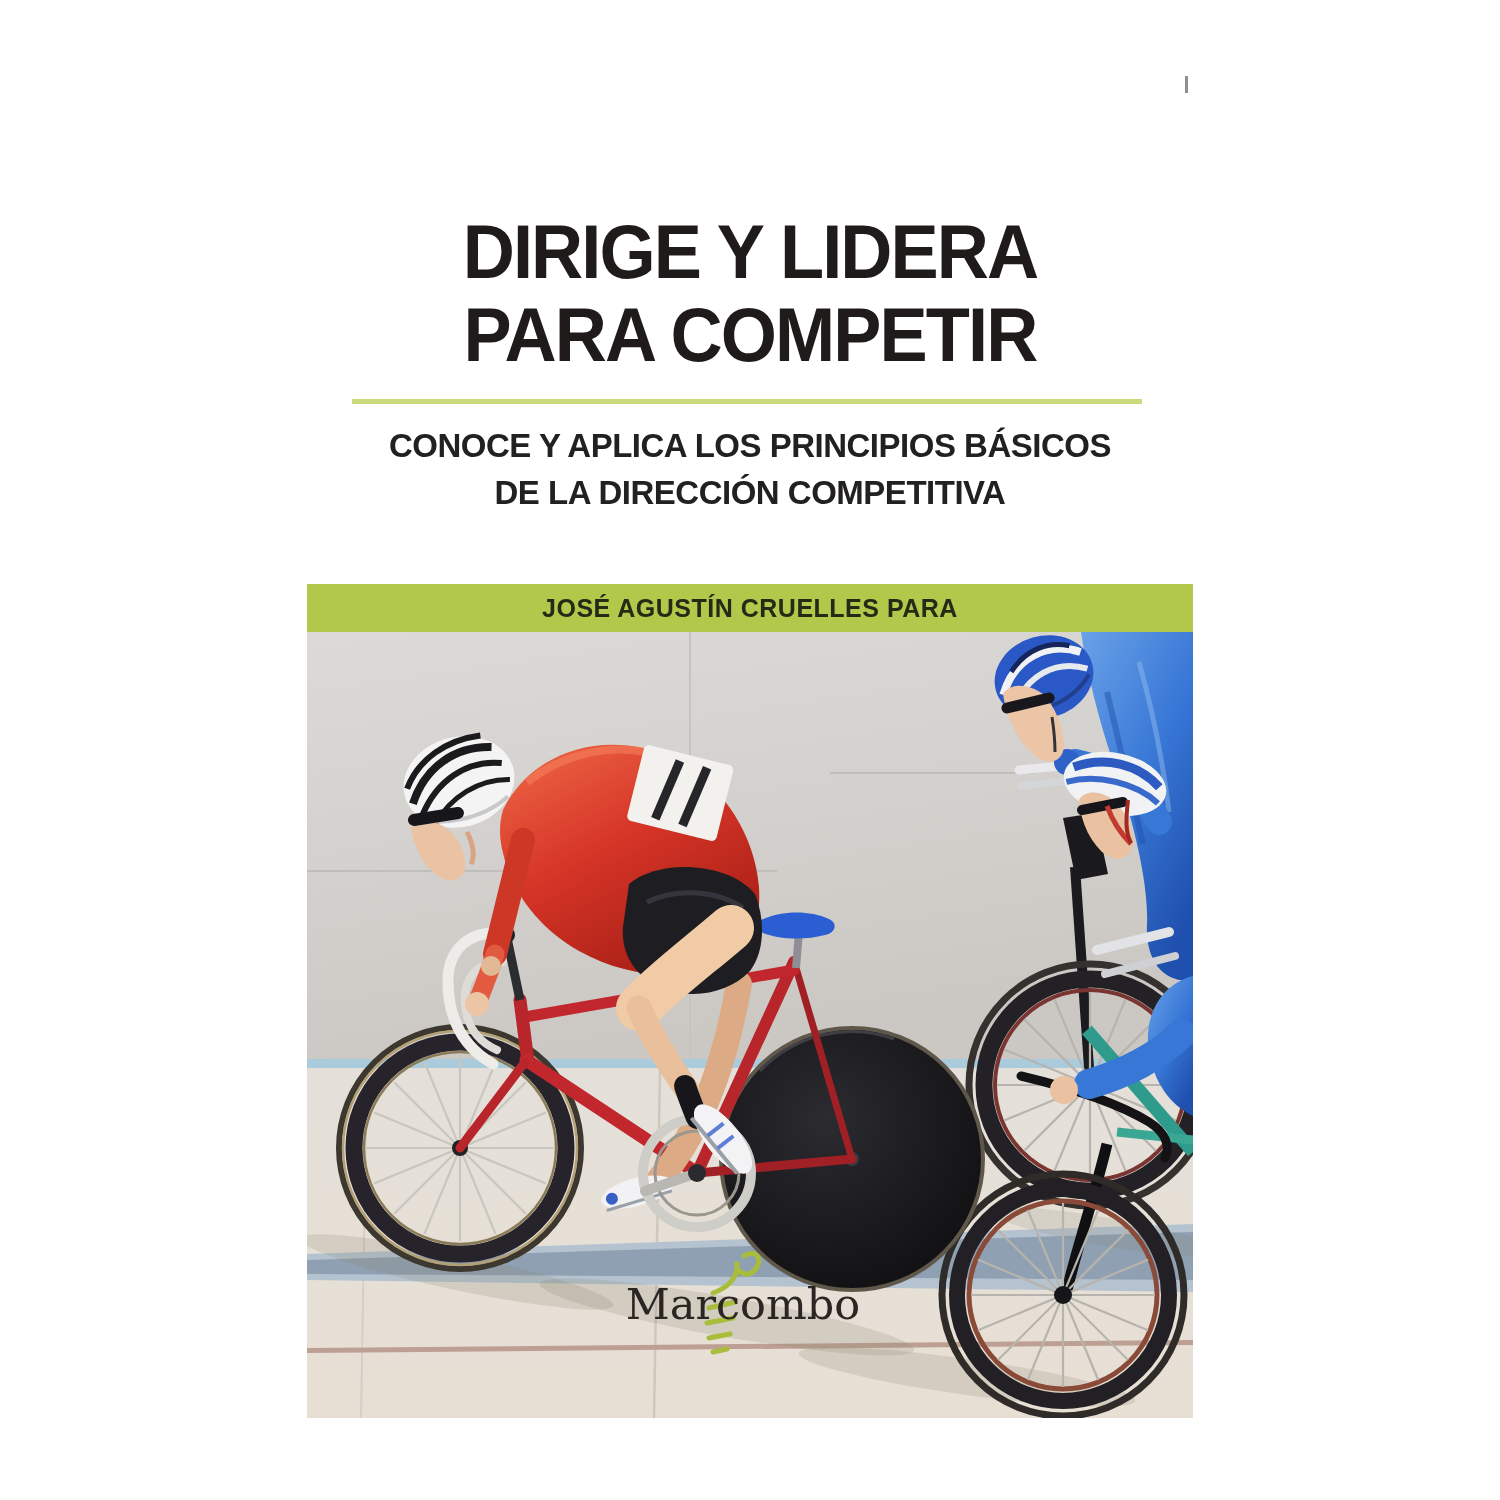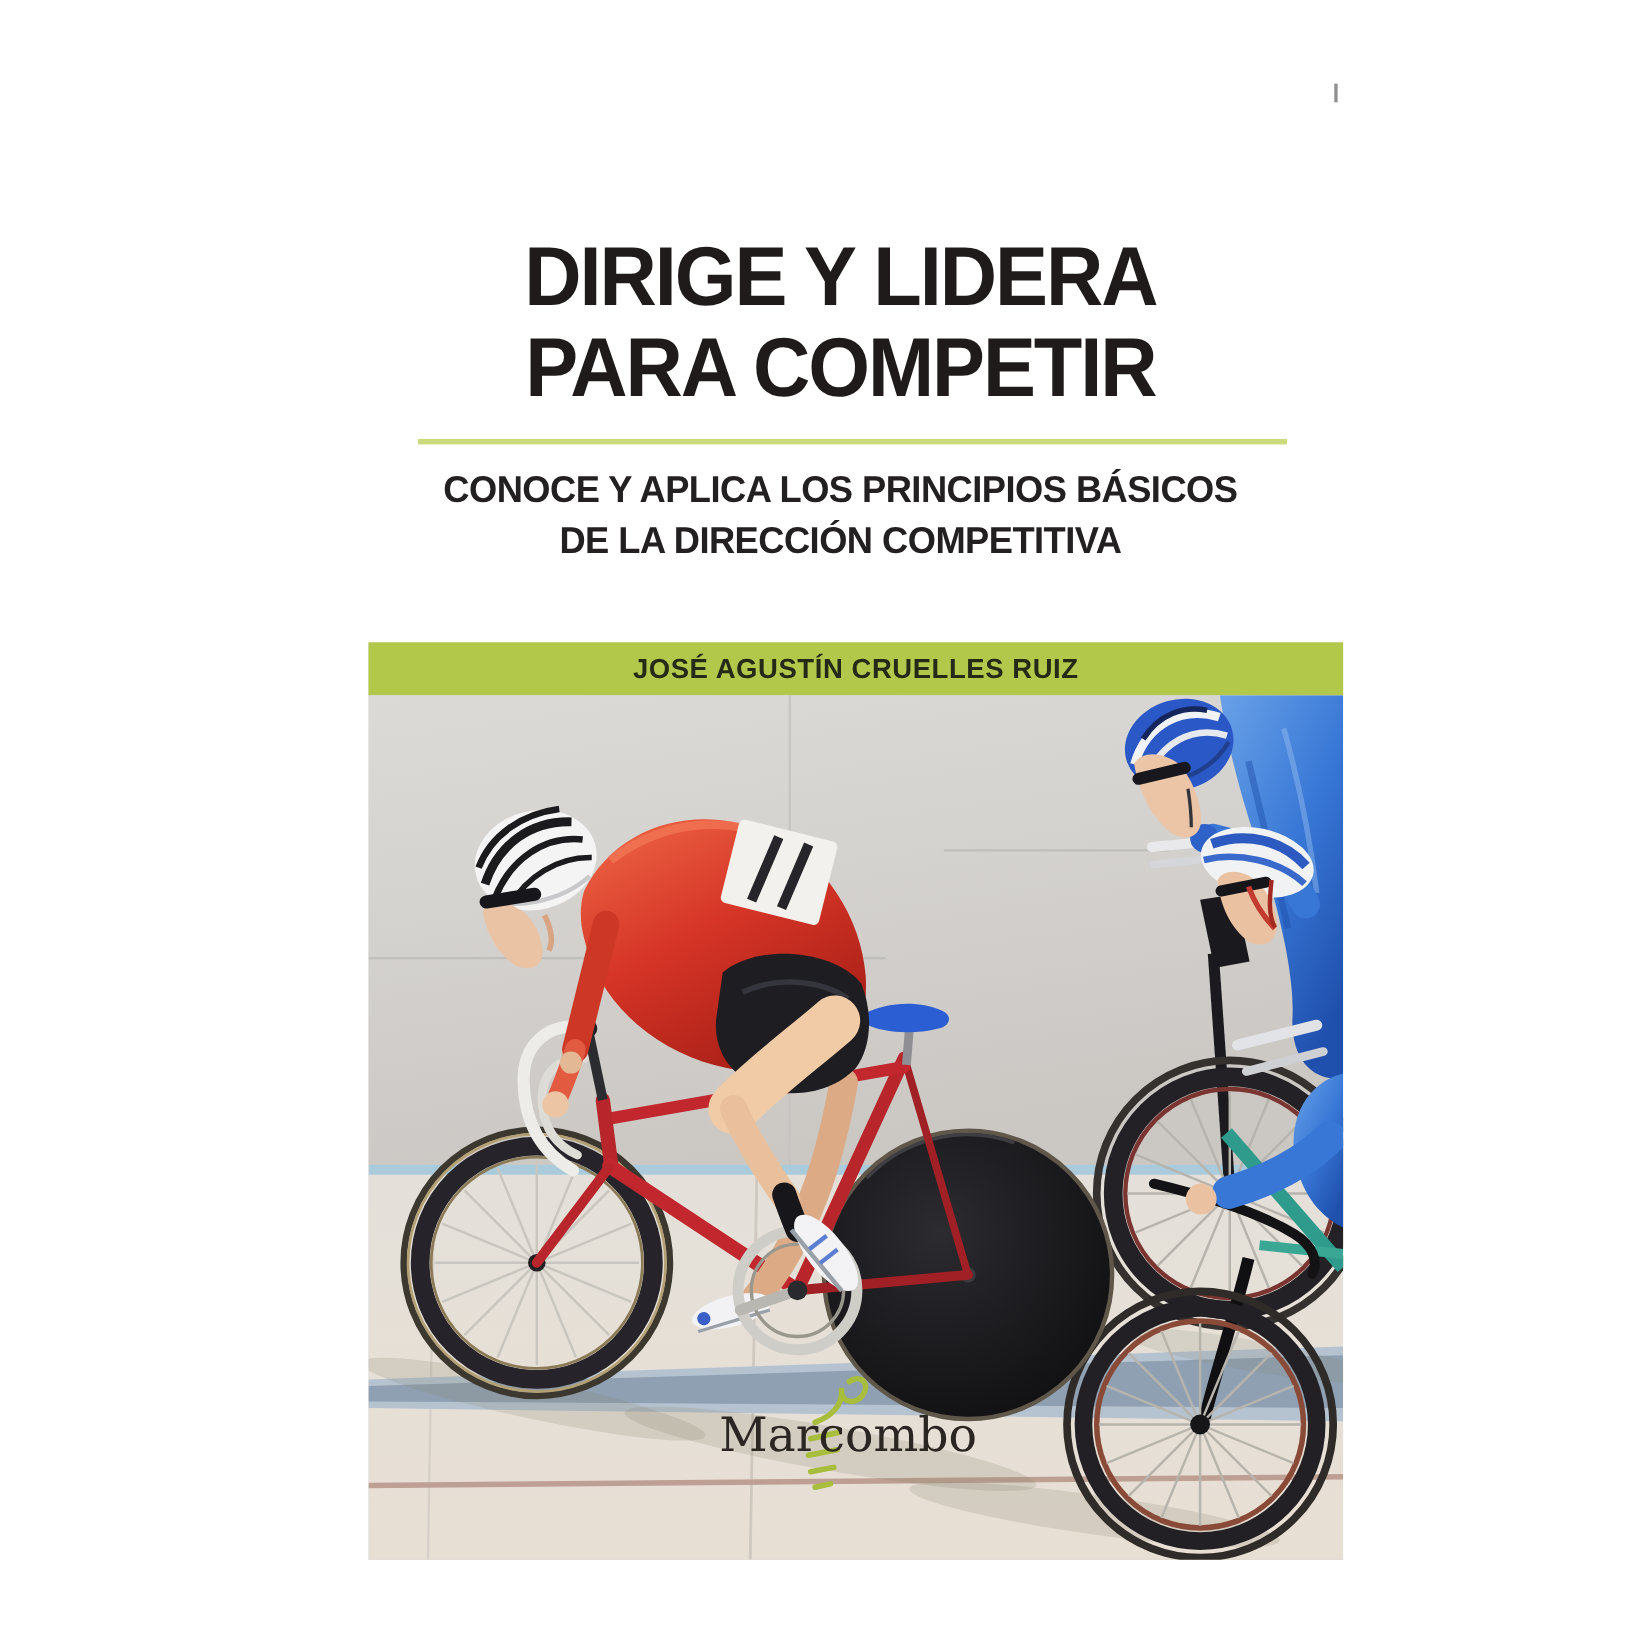--- a/index.html
+++ b/index.html
@@ -1,20 +1,20 @@
 <!DOCTYPE html>
 <html><head>
 <meta charset="utf-8">
 <style>
   html,body{margin:0;padding:0;}
   body{
     width:1500px;height:1500px;background:#ffffff;position:relative;overflow:hidden;
     font-family:"Liberation Sans","DejaVu Sans",sans-serif;
   }
-  .page{position:absolute;inset:0;margin-left:28px;}
+  .page{position:absolute;inset:0;}
   .corner-mark{
     position:absolute;left:1185px;top:76px;width:3px;height:17px;background:#8f8f8f;
   }
   .title{
     position:absolute;left:0;top:210px;width:100%;margin:0;text-align:center;
     font-size:76px;line-height:83px;font-weight:bold;color:#1f1b1a;letter-spacing:-2px;
     transform:scaleX(0.95);transform-origin:center top;
   }
   .subtitle{
     position:absolute;left:0;top:422px;width:100%;text-align:center;
@@ -48,21 +48,21 @@
   <div class="green-rule"></div>
 
   <div class="subtitle">
     <div>CONOCE Y APLICA LOS PRINCIPIOS BÁSICOS</div>
     <div>DE LA DIRECCIÓN COMPETITIVA</div>
   </div>
 
   <div class="photo" title="Track cyclists racing in a velodrome: a rider in red on a red track bike with a rear disc wheel leads two riders in blue">
 
     <div class="author-band">
-      <span>JOSÉ AGUSTÍN CRUELLES RUIZ</span>
+      <span>JOSÉ AGUSTÍN CRUELLES PARA</span>
     </div>
 
     <svg width="886" height="786" viewBox="0 0 886 786">
       <defs>
         <linearGradient id="wallGrad" x1="0" y1="0" x2="0.3" y2="1">
           <stop offset="0" stop-color="#dcdad7"></stop>
           <stop offset="1" stop-color="#cbc8c4"></stop>
         </linearGradient>
         <linearGradient id="floorGrad" x1="0" y1="0" x2="0" y2="1">
           <stop offset="0" stop-color="#e4e0d9"></stop>

